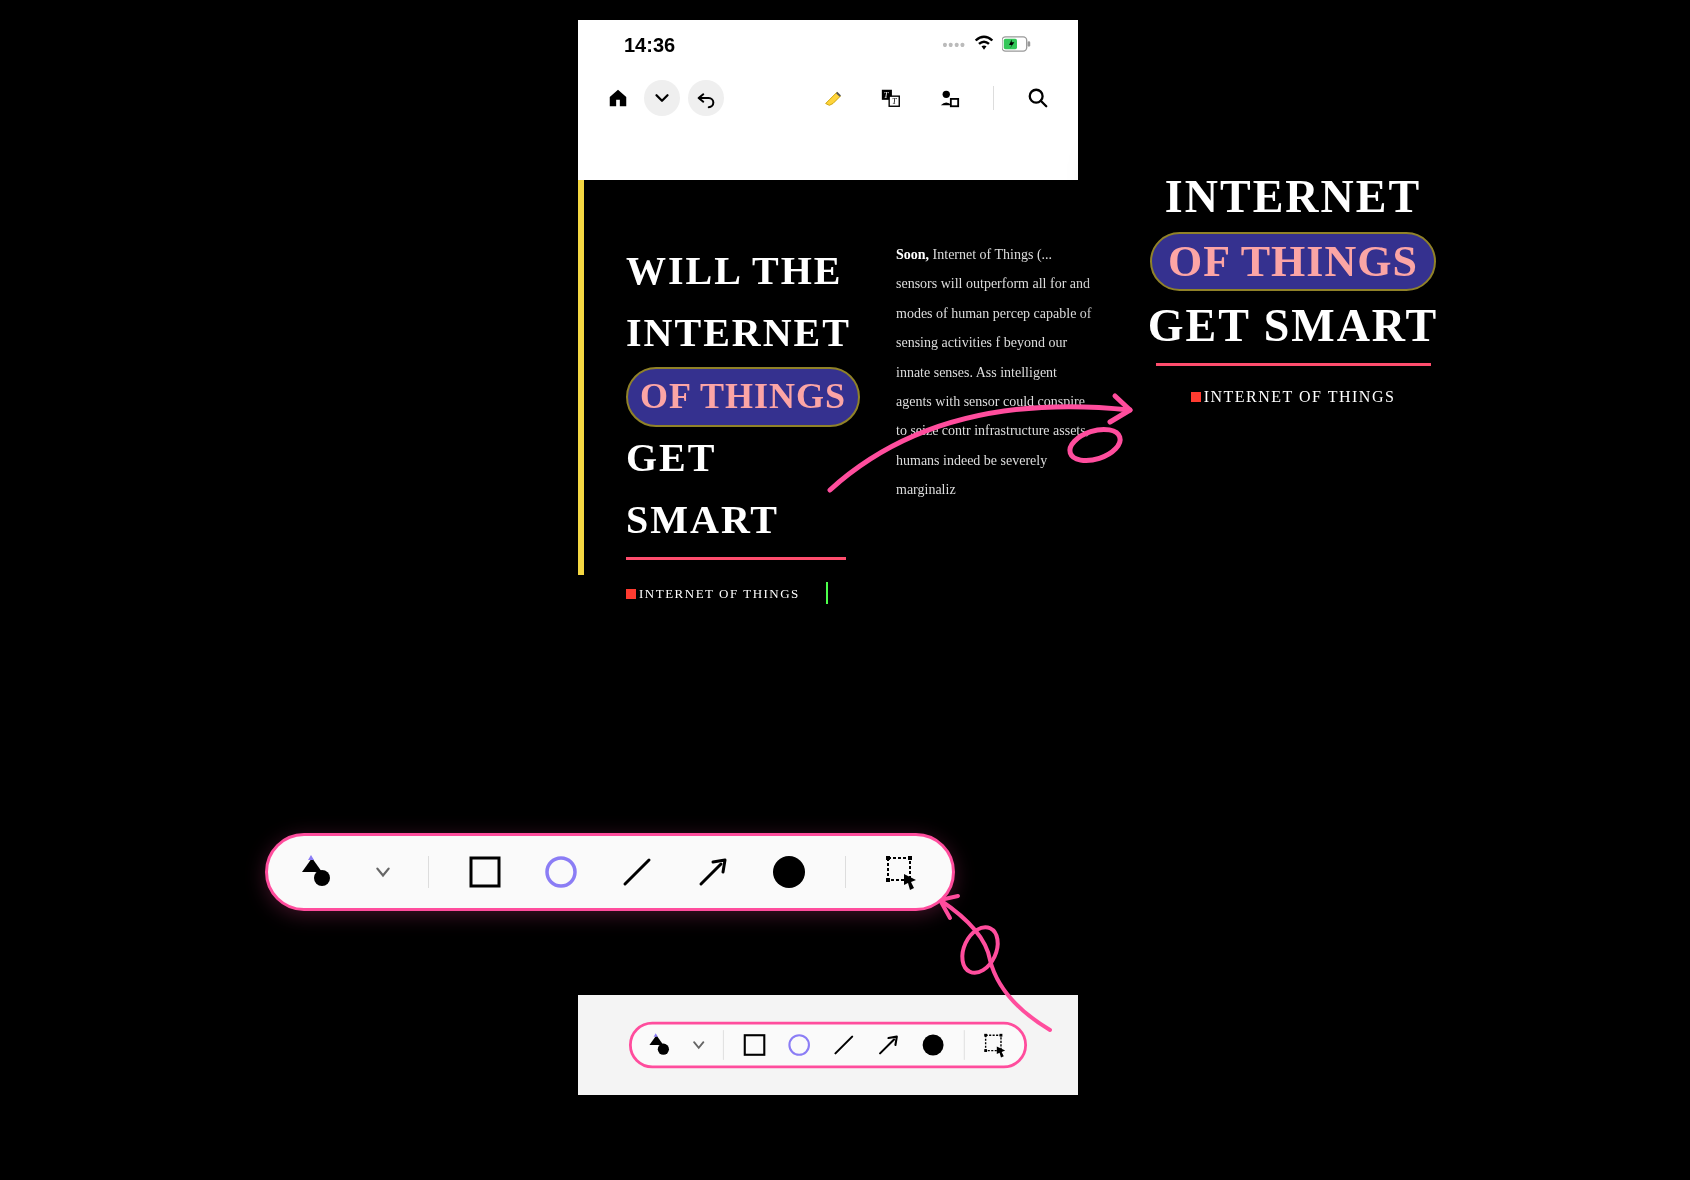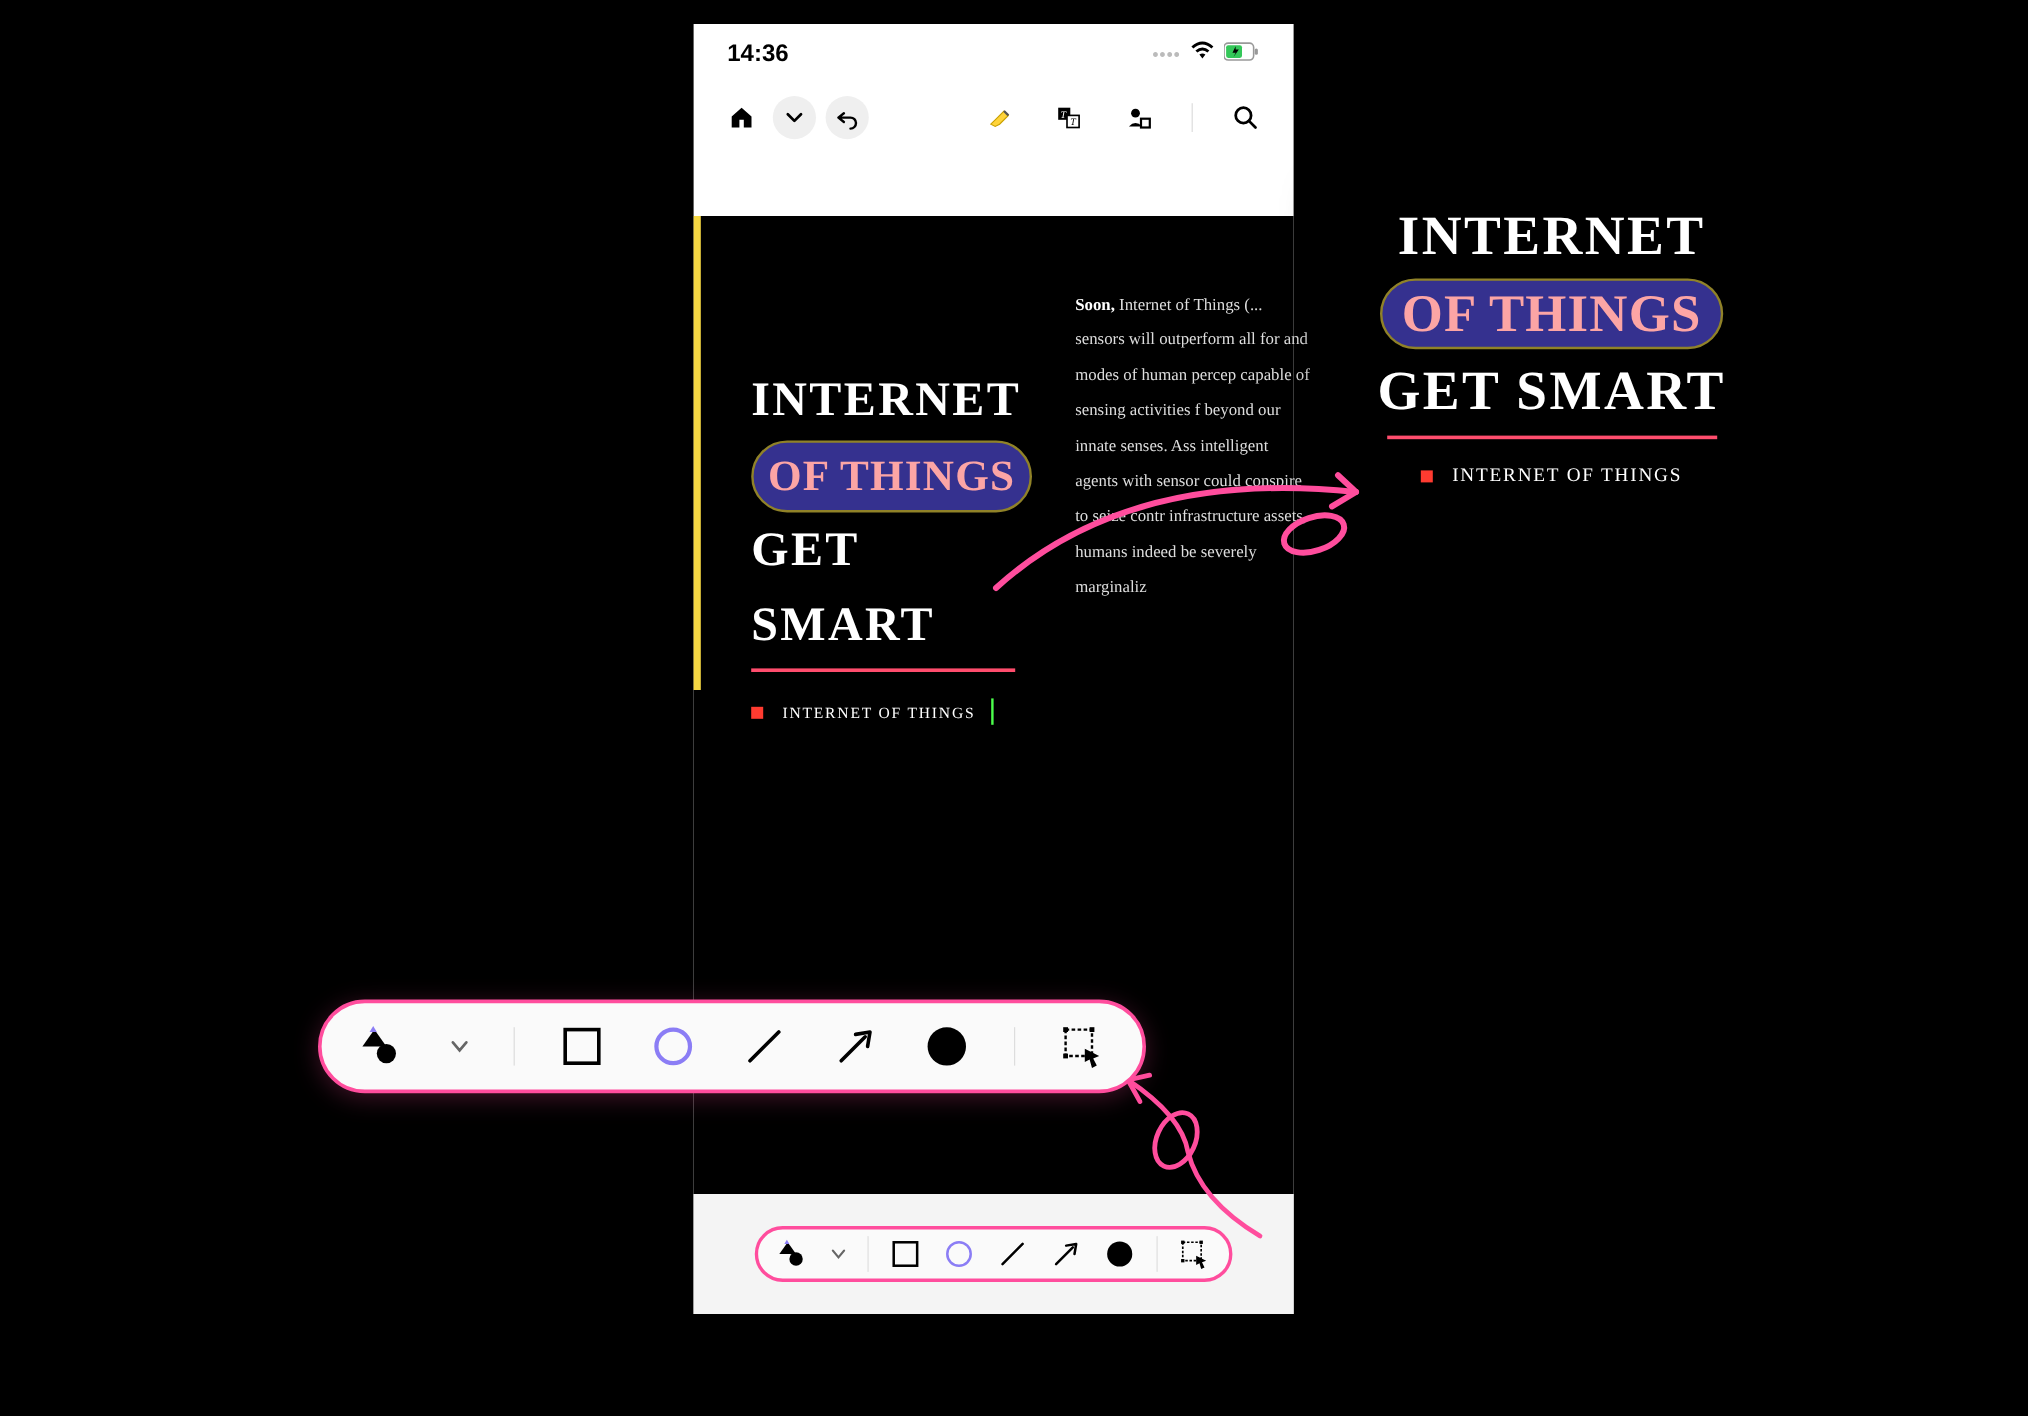--- a/index.html
+++ b/index.html
@@ -21,21 +21,21 @@
     background: #fff;
     box-shadow: 0 0 30px rgba(0,0,0,0.4);
   }
 
   
   .status-bar {
     height: 50px;
     display: flex;
     justify-content: space-between;
     align-items: center;
-    padding: 0 28px;
+    padding: 0 46px;
     font-weight: 600;
     font-size: 20px;
     color: #000;
   }
   .status-right { display: flex; align-items: center; gap: 8px; }
   .signal-dots { color: #bbb; font-size: 14px; letter-spacing: 1px; }
   .wifi-icon svg { width: 20px; height: 18px; }
   .battery-icon svg { width: 30px; height: 16px; }
 
   
@@ -93,21 +93,21 @@
     padding: 0px 12px;
     font-size: 36px;
     font-weight: 700;
     letter-spacing: 1px;
   }
   .underline-red {
     width: 220px; height: 3px; background: #ff4d6d; margin-top: 6px;
   }
   .cat-row {
     margin-top: 26px;
-    display: flex; align-items: center; gap: 16px;
+    display: flex; align-items: center; gap: 3px;
     font-family: Georgia, serif;
     font-size: 13px; letter-spacing: 1.5px;
     color: #fff;
   }
   .cat-sq { width: 10px; height: 10px; background: #ff3b30; }
 
   .body-col {
     position: absolute;
     left: 270px; top: 0; width: 200px;
     font-family: Georgia, serif;
@@ -284,21 +284,21 @@
             <line x1="15" y1="15" x2="21" y2="21" stroke="#000" stroke-width="2.5" stroke-linecap="round"></line>
           </svg>
       </div>
     </div>
   </div>
 
   <div class="doc">
     <div class="yellow-margin"></div>
     <div class="doc-inner">
       <div class="headline">
-        <br>
+        <span>WILL THE</span><br>
         <span>INTERNET</span><br>
         <span class="highlight-pill">OF THINGS</span><br>
         <span>GET SMART</span>
       </div>
       <div class="underline-red"></div>
       <div class="cat-row">
         <span class="cat-sq"></span>
         <span>INTERNET OF THINGS</span>
       </div>
 

